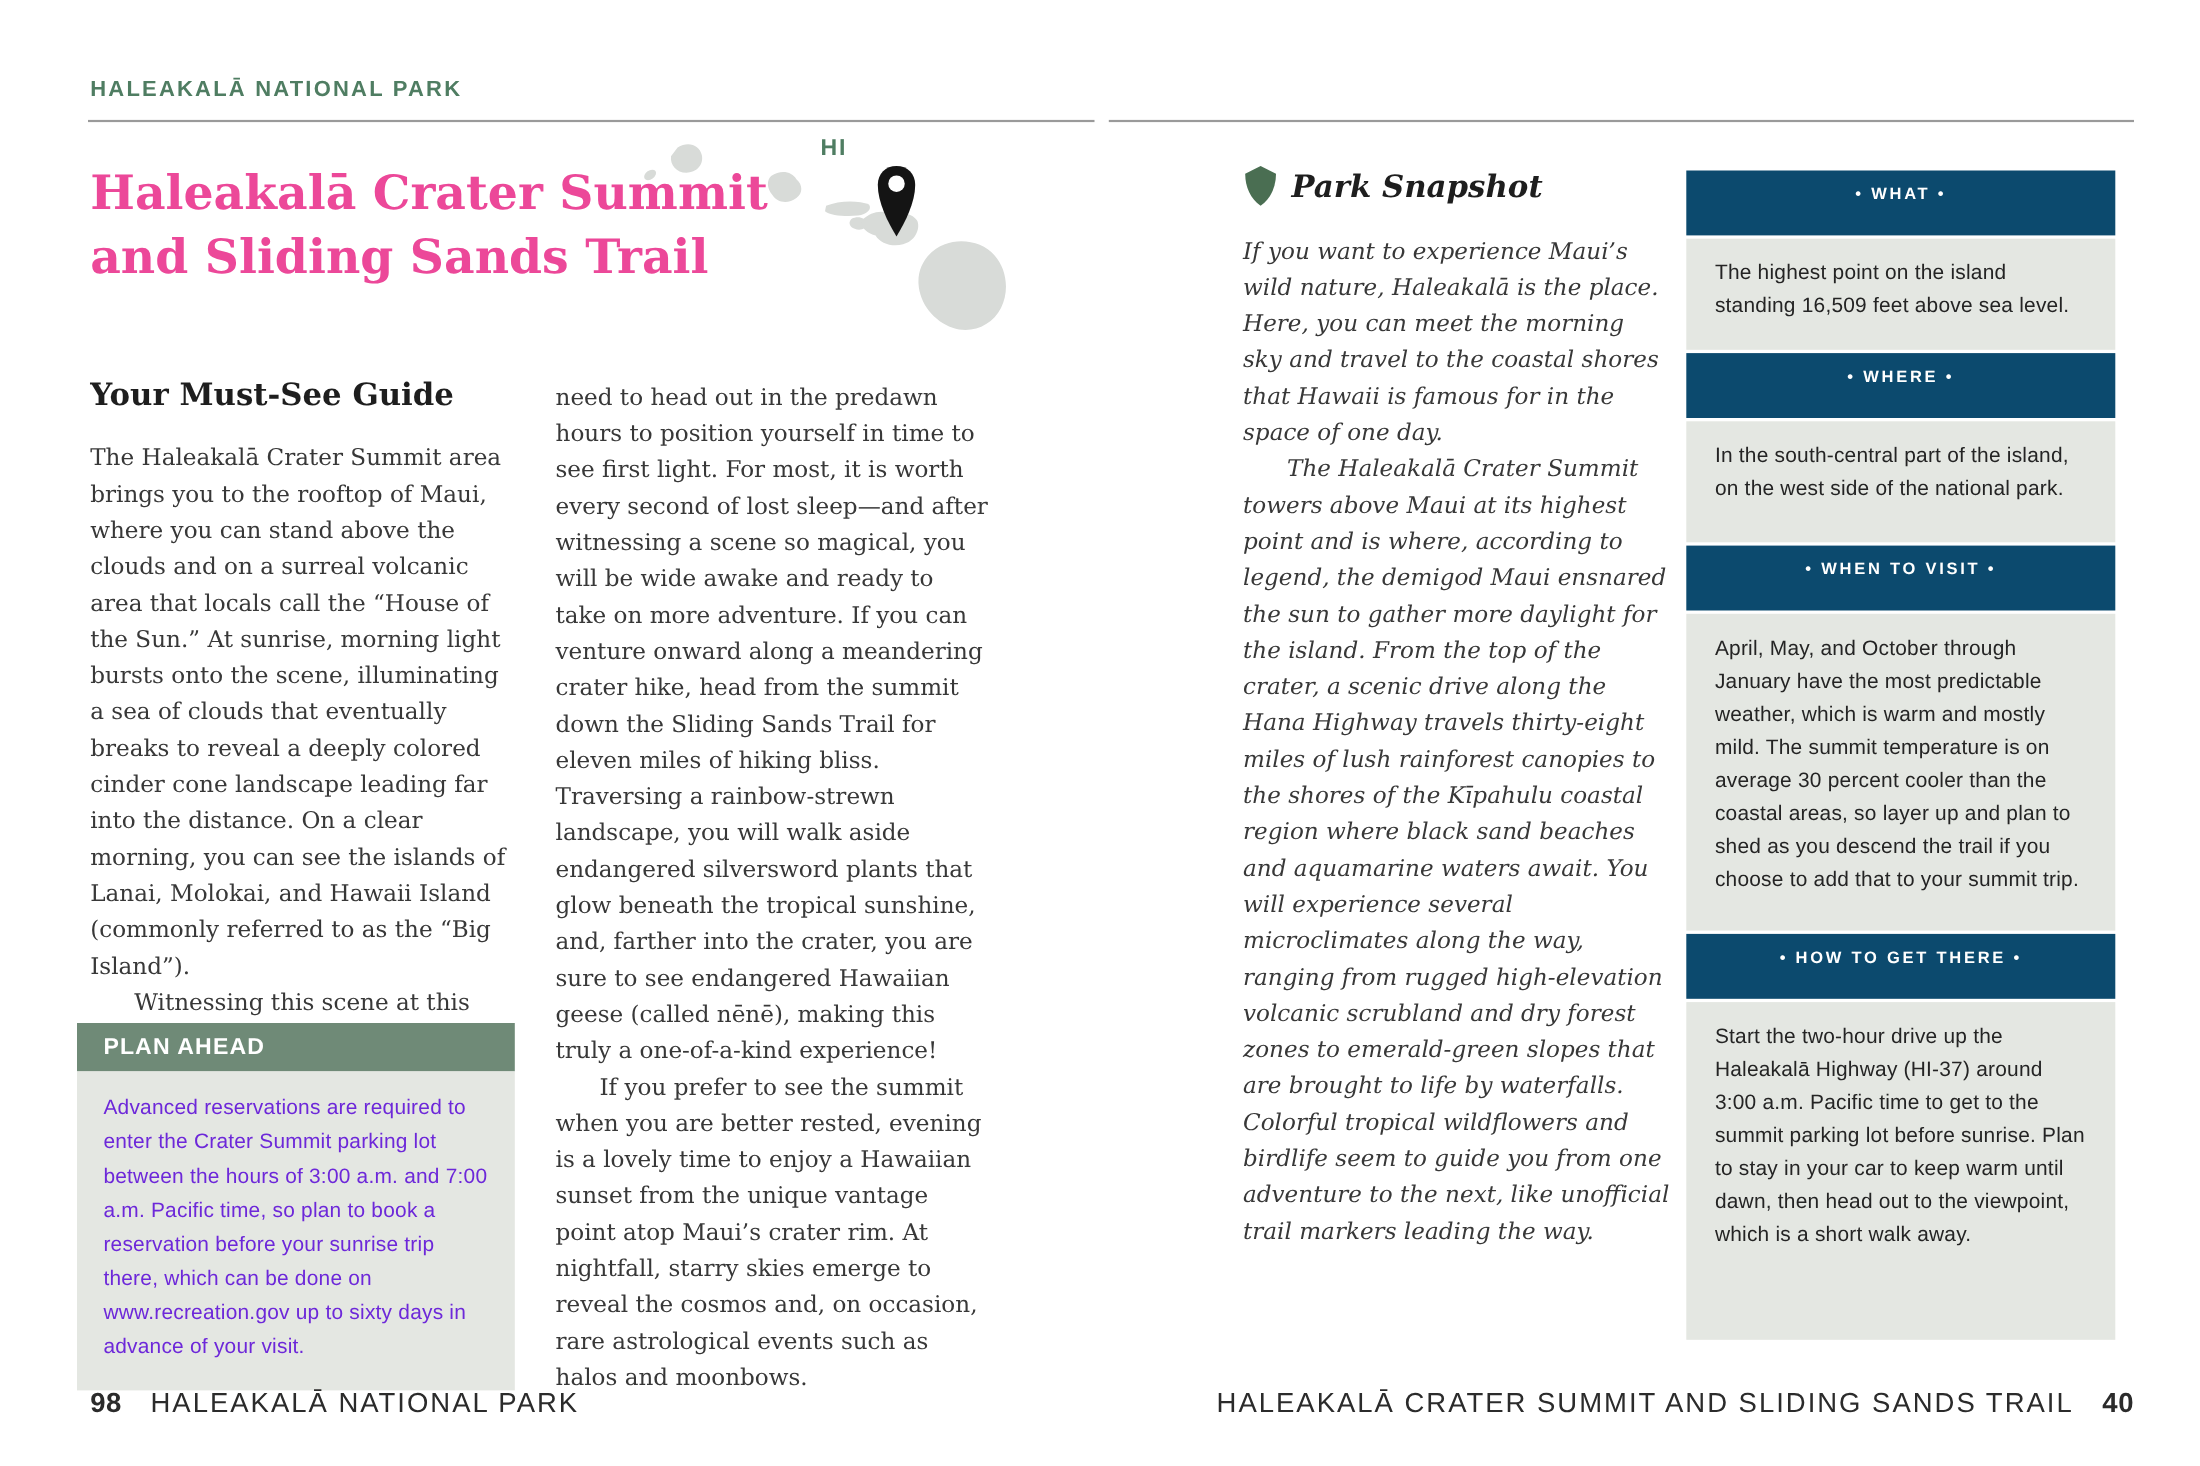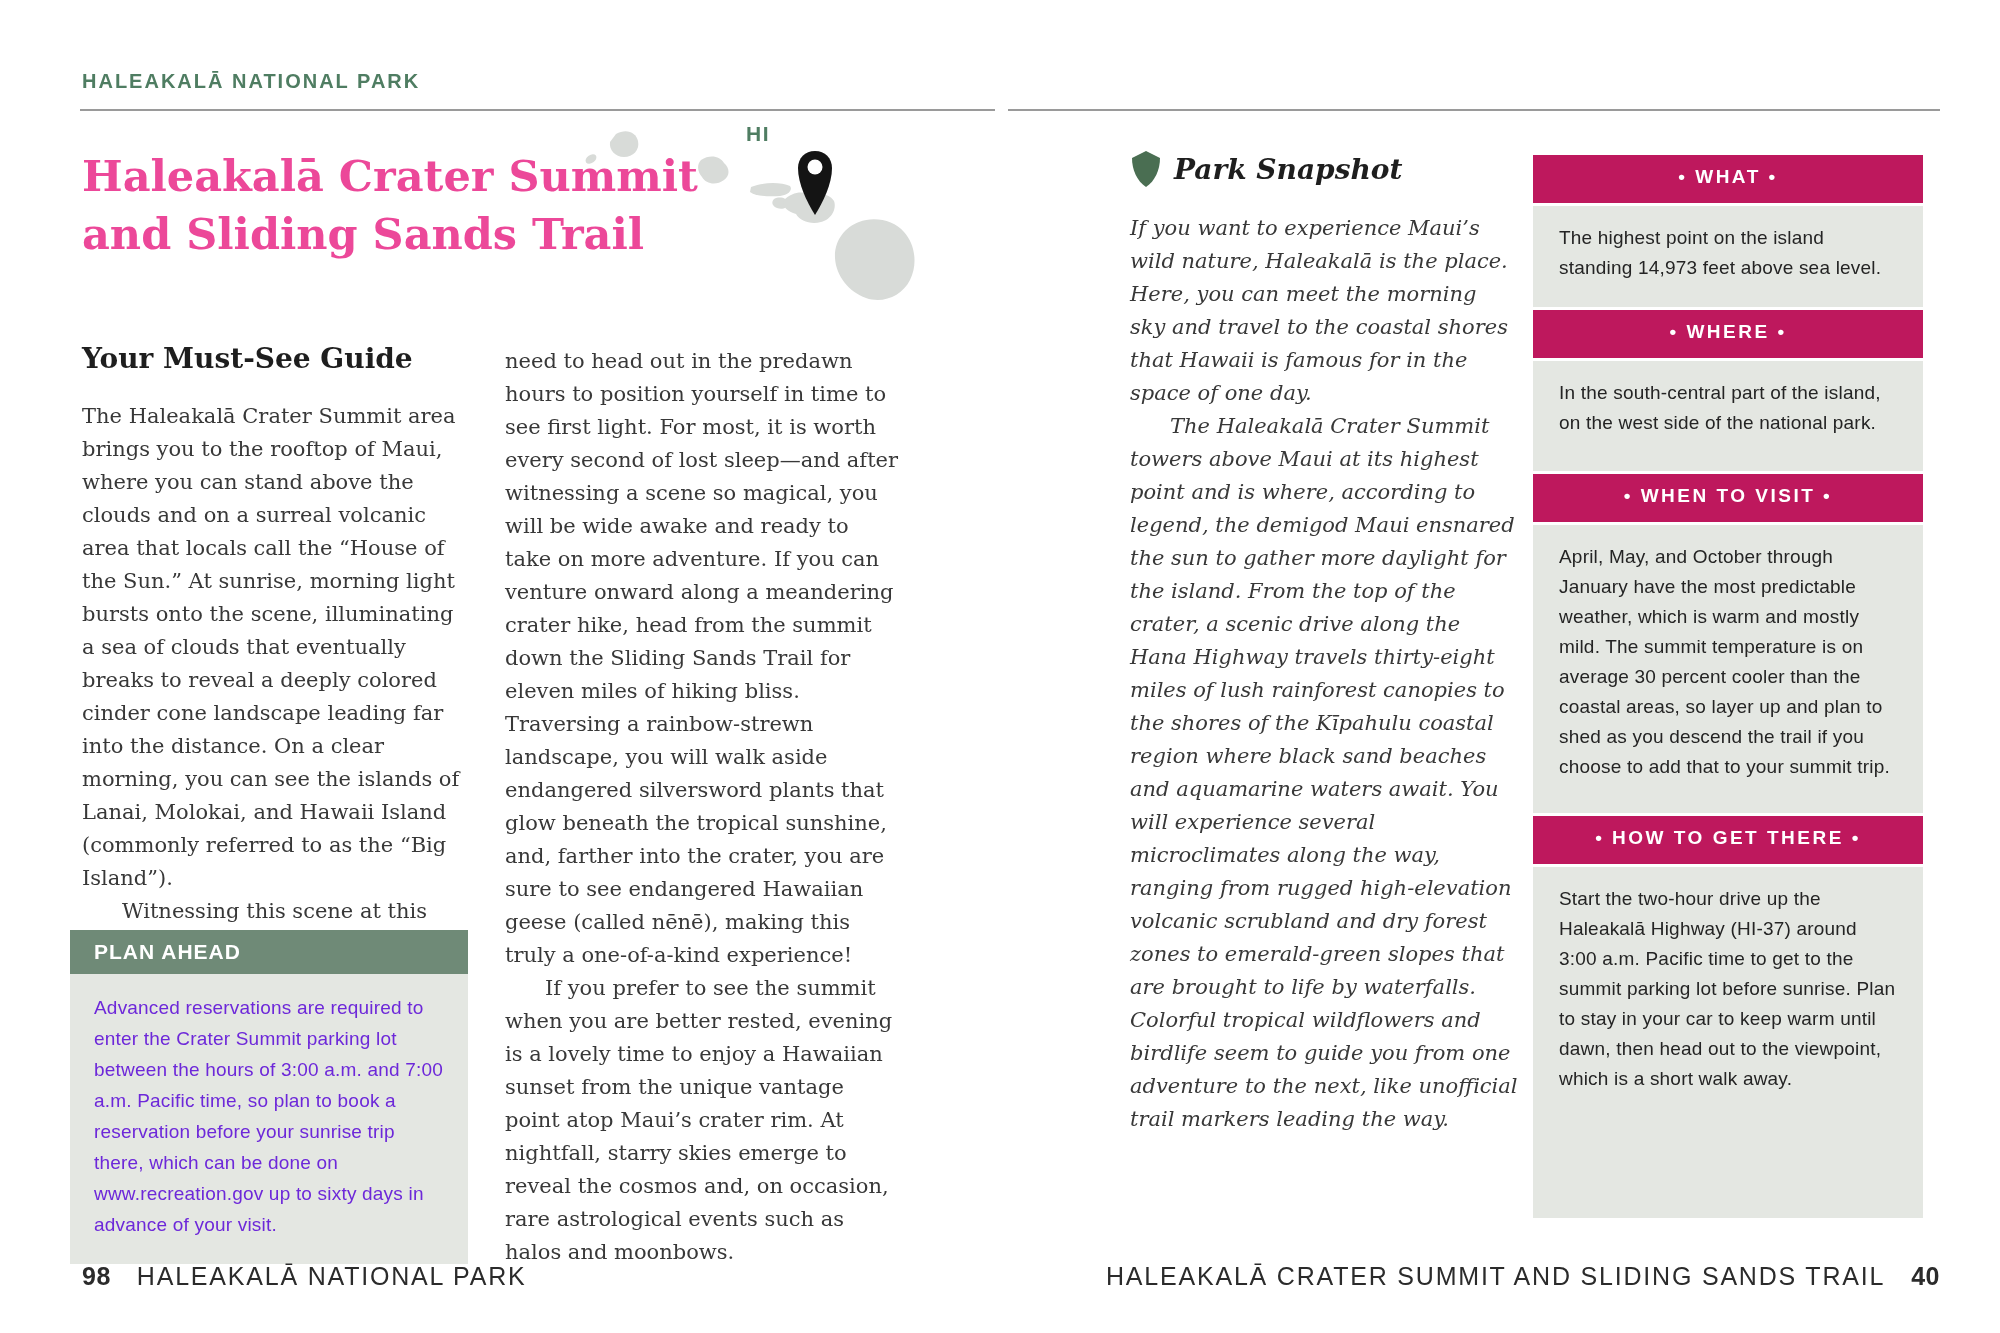--- a/index.html
+++ b/index.html
@@ -58,23 +58,23 @@
   .snapshot .body { color:#383838; font-size:21px; line-height:33px; }
   .snapshot .body p { margin:0; }
   .snapshot .body p.indent { text-indent:40px; }
   
   .sidebar {
     position:absolute; left:1533px; top:155px; width:390px; height:1063px;
     display:flex; flex-direction:column;
     font-family:"Liberation Sans", sans-serif;
   }
   .sb-header {
-    flex:none; height:48px; line-height:43px; margin-bottom:3px;
-    background:#be185d; color:#ffffff; text-align:center;
-    font-weight:700; font-size:19px; letter-spacing:2.5px;
+    flex:none; height:59px; line-height:43px; margin-bottom:3px;
+    background:#0c4a6e; color:#ffffff; text-align:center;
+    font-weight:700; font-size:15px; letter-spacing:2.5px;
   }
   .sb-body {
     background:#e4e7e2; color:#242424; margin-bottom:3px;
     padding:17px 24px 0 26px;
     font-size:19px; line-height:30px; letter-spacing:0.2px;
     overflow:hidden;
   }
   .sb-body.h1 { height:101px; }
   .sb-body.h2 { height:110px; }
   .sb-body.h3 { height:288px; }
@@ -144,21 +144,21 @@
       <h2>Park Snapshot</h2>
     </div>
     <div class="body">
       <p>If you want to experience Maui’s wild nature, Haleakalā is the place. Here, you can meet the morning sky and travel to the coastal shores that Hawaii is famous for in the space of one day.</p>
       <p class="indent">The Haleakalā Crater Summit towers above Maui at its highest point and is where, according to legend, the demigod Maui ensnared the sun to gather more daylight for the island. From the top of the crater, a scenic drive along the Hana Highway travels thirty-eight miles of lush rainforest canopies to the shores of the Kīpahulu coastal region where black sand beaches and aquamarine waters await. You will experience several microclimates along the way, ranging from rugged high-elevation volcanic scrubland and dry forest zones to emerald-green slopes that are brought to life by waterfalls. Colorful tropical wildflowers and birdlife seem to guide you from one adventure to the next, like unofficial trail markers leading the way.</p>
     </div>
   </div>
 
   <div class="sidebar">
     <div class="sb-header"><span>•</span> <span>WHAT</span> <span>•</span></div>
-    <div class="sb-body h1">The highest point on the island standing 14,973 feet above sea level.</div>
+    <div class="sb-body h1">The highest point on the island standing 16,509 feet above sea level.</div>
 
     <div class="sb-header"><span>•</span> <span>WHERE</span> <span>•</span></div>
     <div class="sb-body h2">In the south-central part of the island, on the west side of the national park.</div>
 
     <div class="sb-header"><span>•</span> <span>WHEN TO VISIT</span> <span>•</span></div>
     <div class="sb-body h3">April, May, and October through January have the most predictable weather, which is warm and mostly mild. The summit temperature is on average 30 percent cooler than the coastal areas, so layer up and plan to shed as you descend the trail if you choose to add that to your summit trip.</div>
 
     <div class="sb-header"><span>•</span> <span>HOW TO GET THERE</span> <span>•</span></div>
     <div class="sb-body h4">Start the two-hour drive up the Haleakalā Highway (HI-37) around 3:00 a.m. Pacific time to get to the summit parking lot before sunrise. Plan to stay in your car to keep warm until dawn, then head out to the viewpoint, which is a short walk away.</div>
   </div>

